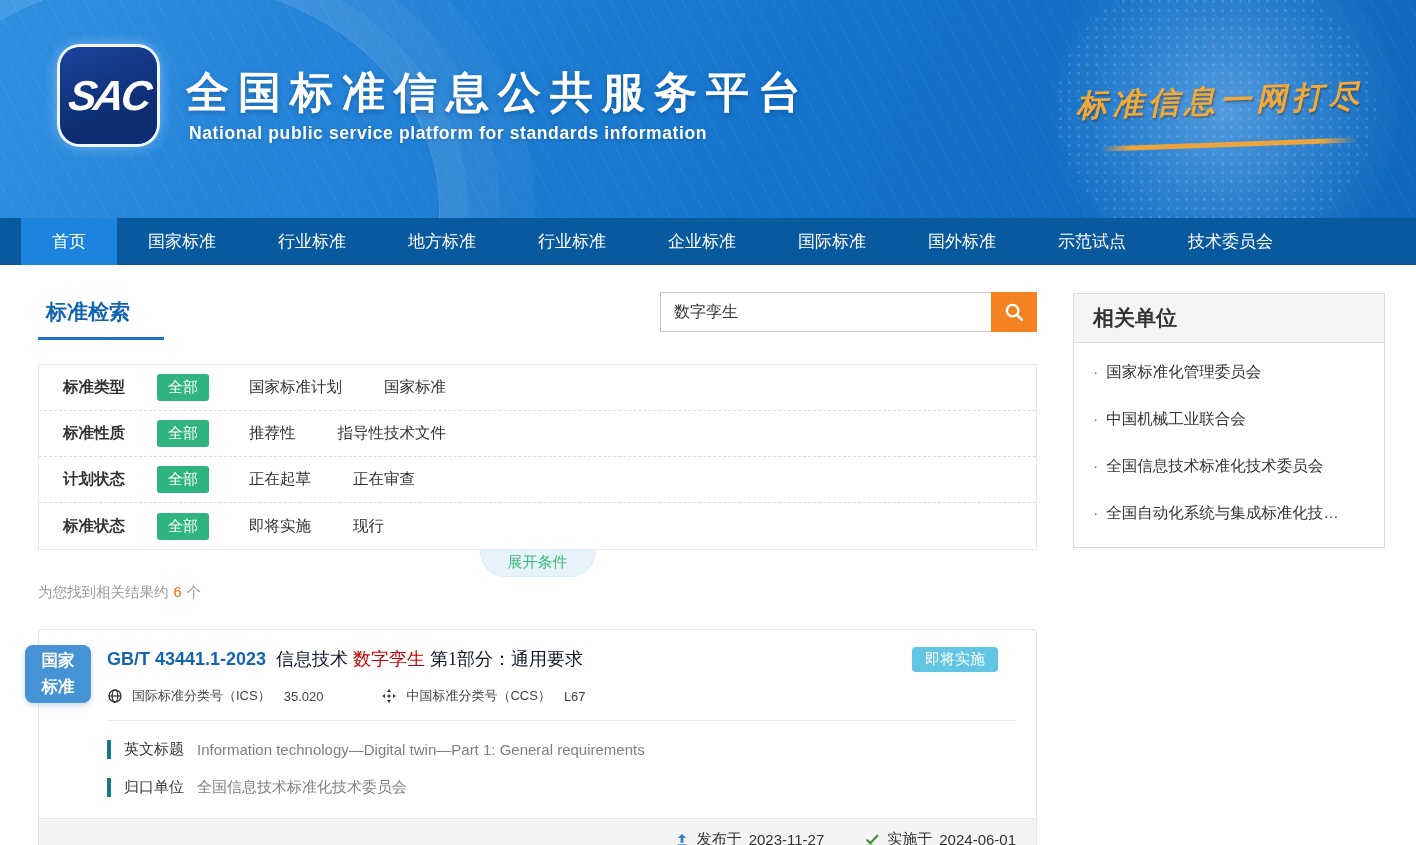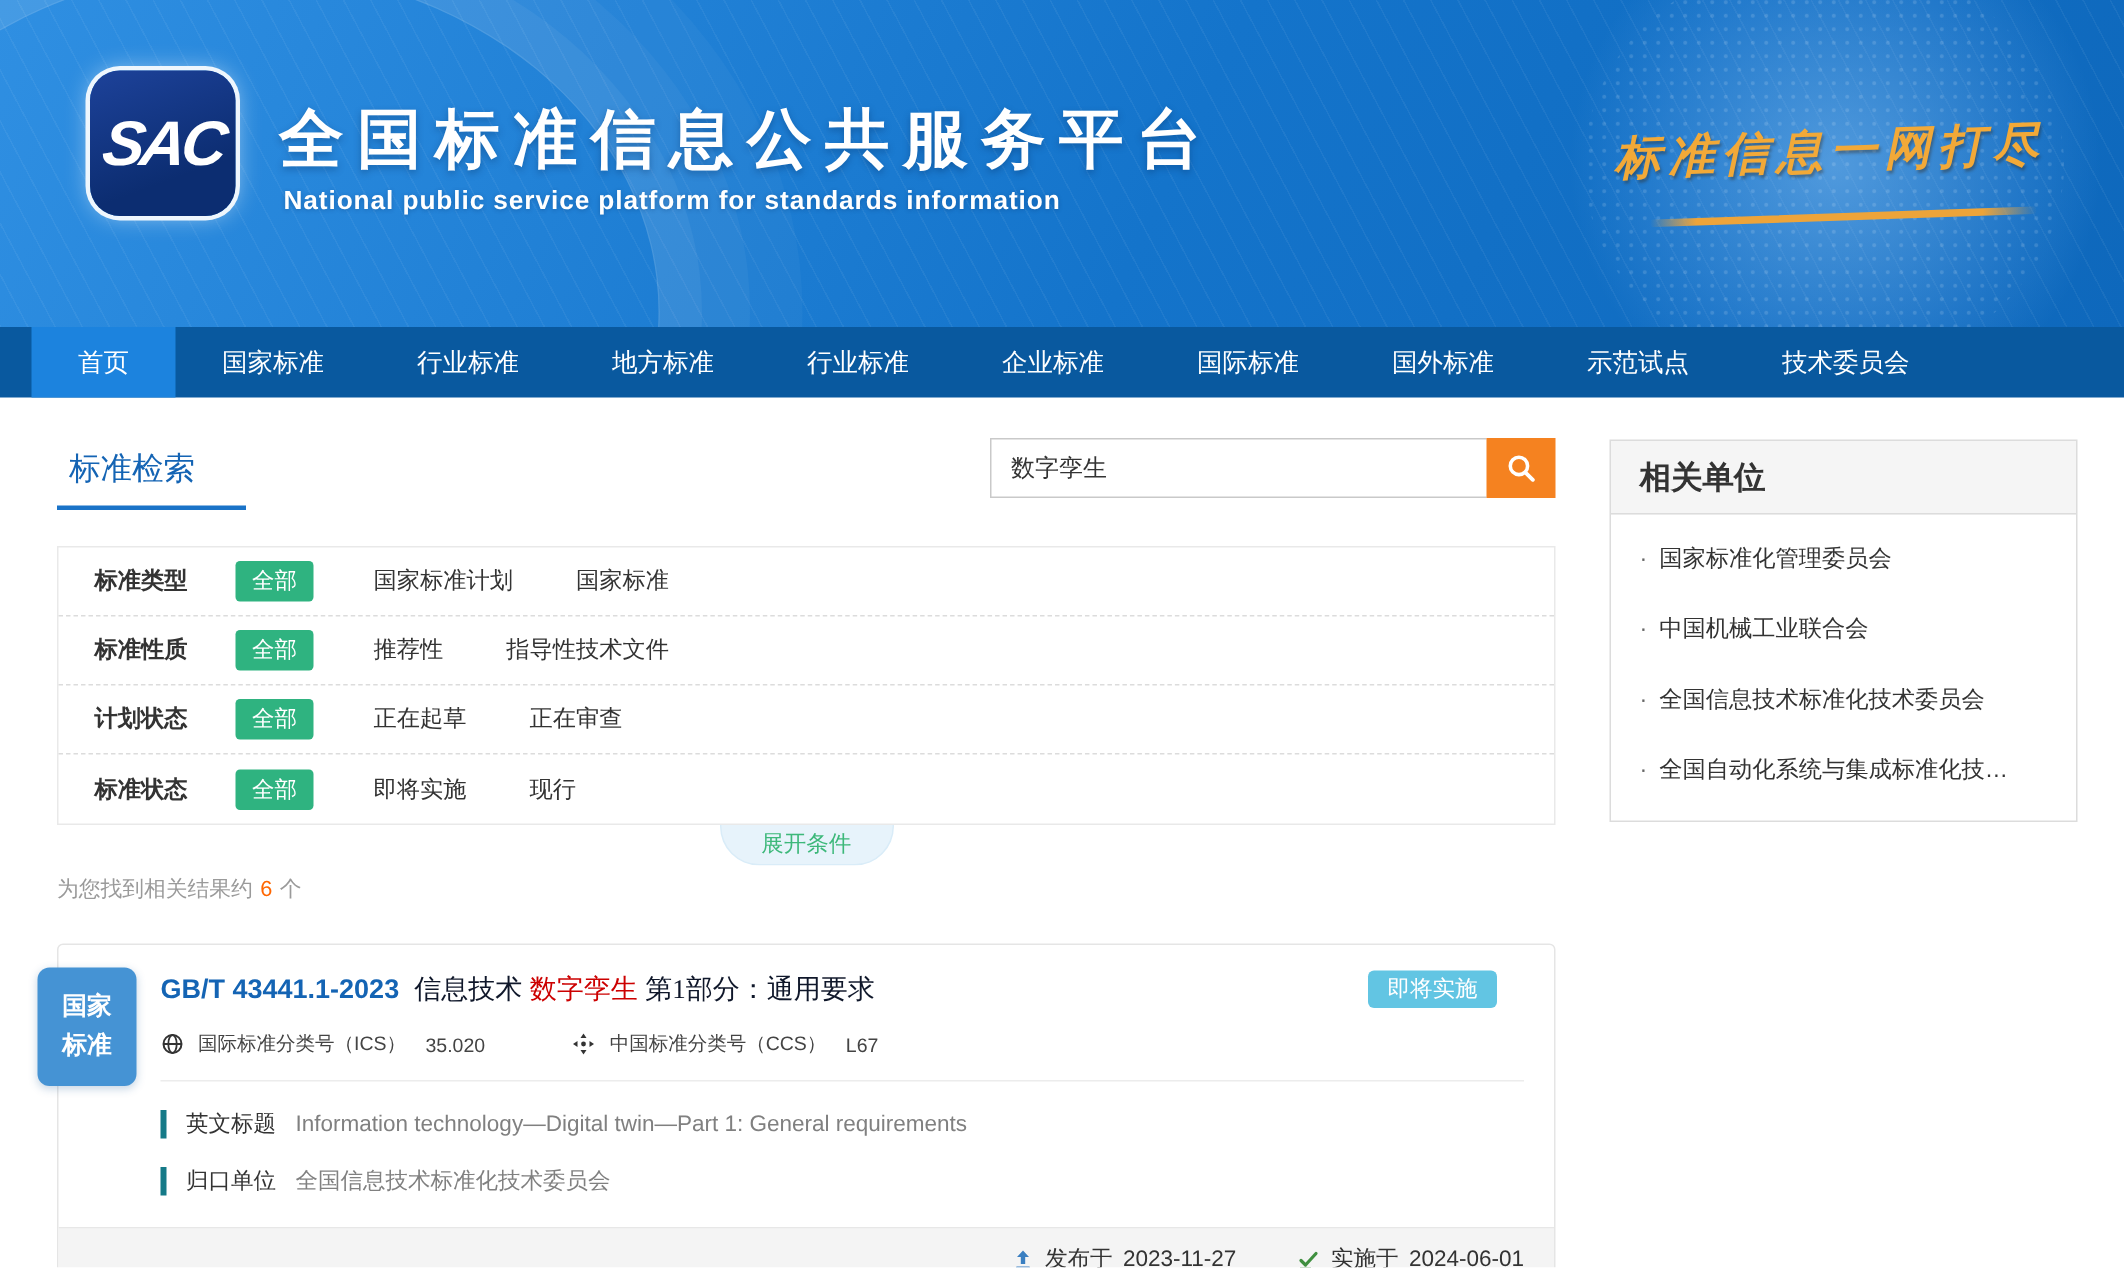--- a/index.html
+++ b/index.html
@@ -65,21 +65,21 @@
   
   .nav { height: 47px; background: #09599f; display: flex; padding-left: 21px; }
   .nav-tab { color: #fff; font-size: 17px; line-height: 47px; padding: 0 31px; cursor: pointer; white-space: nowrap; }
   .nav-tab.active { background: #1c83de; }
 
   
   .main { display: flex; gap: 36px; padding: 25px 31px 0 38px; align-items: flex-start; }
   .left-col { width: 999px; }
 
   .search-row { display: flex; justify-content: space-between; align-items: flex-start; height: 60px; }
-  .section-title { position: relative; font-size: 21px; color: #1464b4; font-weight: normal; padding: 8px 0 0 8px; }
+  .section-title { position: relative; font-size: 21px; color: #1464b4; font-weight: bold; padding: 8px 0 0 8px; }
   .section-title::after {
     content: ""; position: absolute; left: 0; top: 47px; width: 126px; height: 3px; background: #1a73c8;
   }
   .search-box { display: flex; margin-top: 2px; }
   .search-input {
     width: 331px; height: 40px; border: 1px solid #c9c9c9; border-right: none; padding: 0 13px;
     font-size: 16px; color: #333; outline: none; font-family: inherit;
   }
   .search-btn {
     width: 46px; height: 40px; background: #f58220; border: none; cursor: pointer;
@@ -103,21 +103,21 @@
   }
 
   .summary-row { display: flex; justify-content: space-between; align-items: center; margin-top: 6px; }
   .summary { color: #9a9a9a; font-size: 14.5px; }
   .summary .count { color: #ff6600; margin: 0 5px; }
   .notice { display: flex; align-items: center; gap: 7px; color: #e60012; font-size: 14.5px; padding-right: 22px; }
 
   
   .card { position: relative; border: 1px solid #e5e5e5; border-radius: 4px; margin-top: 27px; }
   .type-badge {
-    position: absolute; left: -14px; top: 15px; width: 66px; height: 79px; border-radius: 8px;
+    position: absolute; left: -14px; top: 15px; width: 66px; height: 58px; border-radius: 8px;
     background: #4593d4; color: #fff; font-size: 16.5px; font-weight: bold;
     display: flex; flex-direction: column; align-items: center; justify-content: center; line-height: 1.55;
     box-shadow: 0 2px 6px rgba(30,90,150,.25);
   }
   .card-body { padding: 17px 20px 0 68px; }
   .card-titlebar { display: flex; justify-content: space-between; align-items: flex-start; }
   .card-title { font-size: 18px; cursor: pointer; }
   .card-title .code { color: #1464b4; font-weight: bold; margin-right: 10px; }
   .card-title .t-blue { color: #0f172a; font-family: Liberation Serif, serif; }
   .card-title .t-red { color: #cc0000; }

